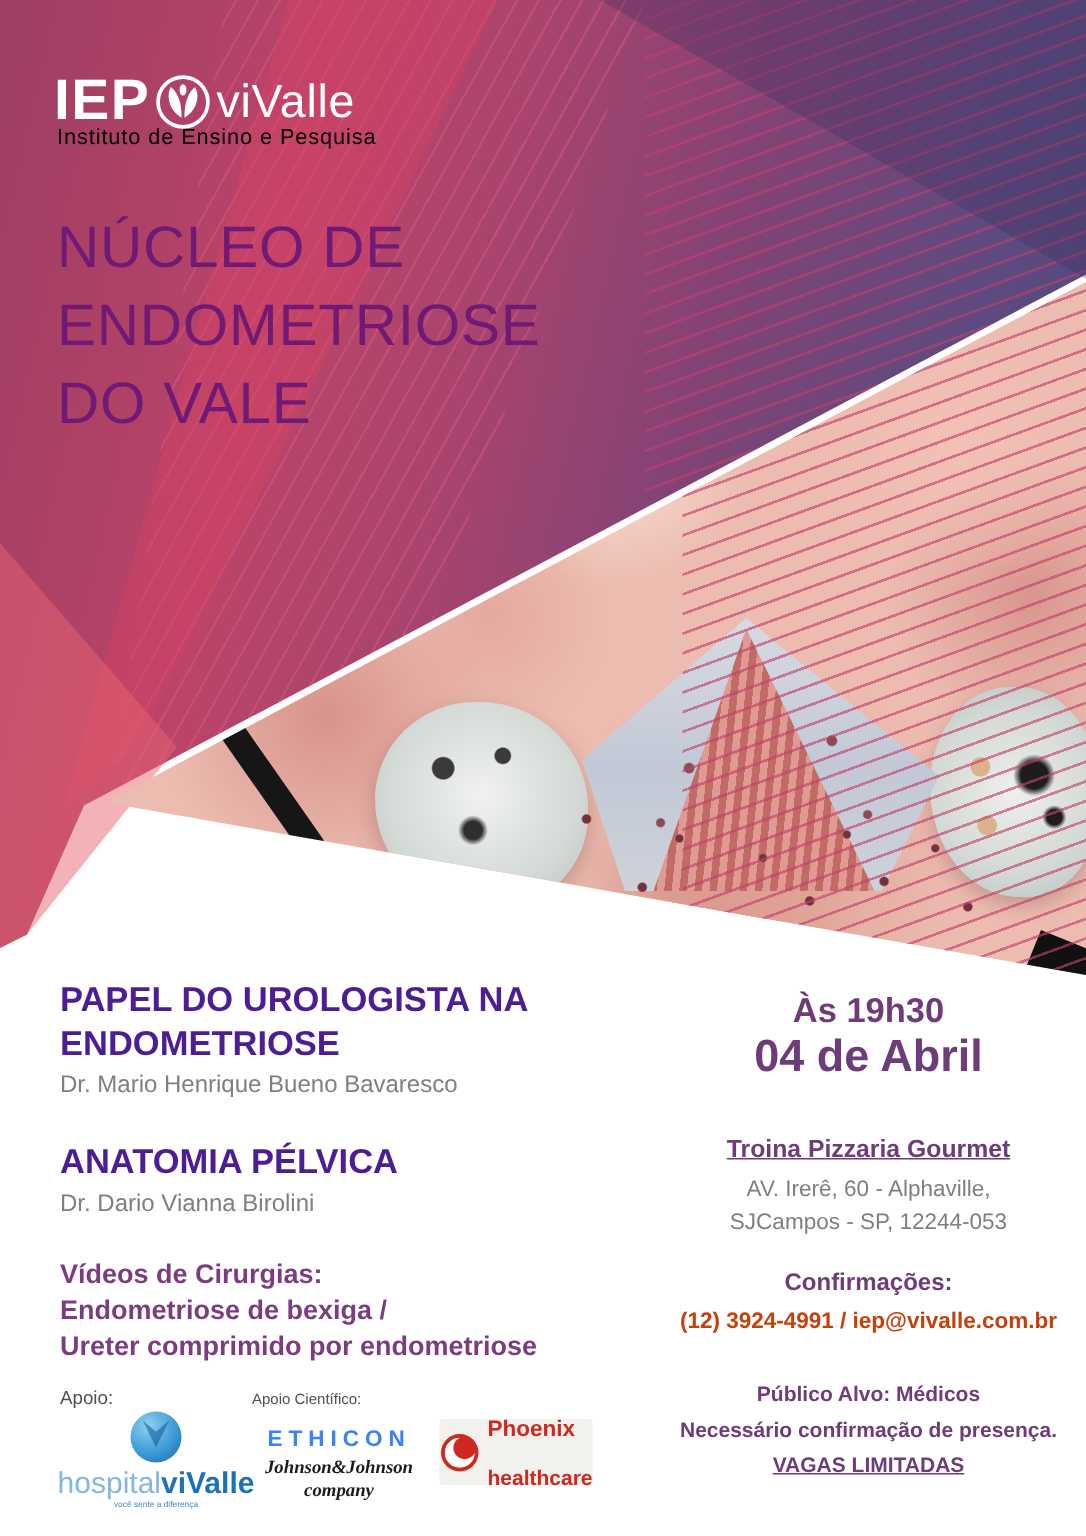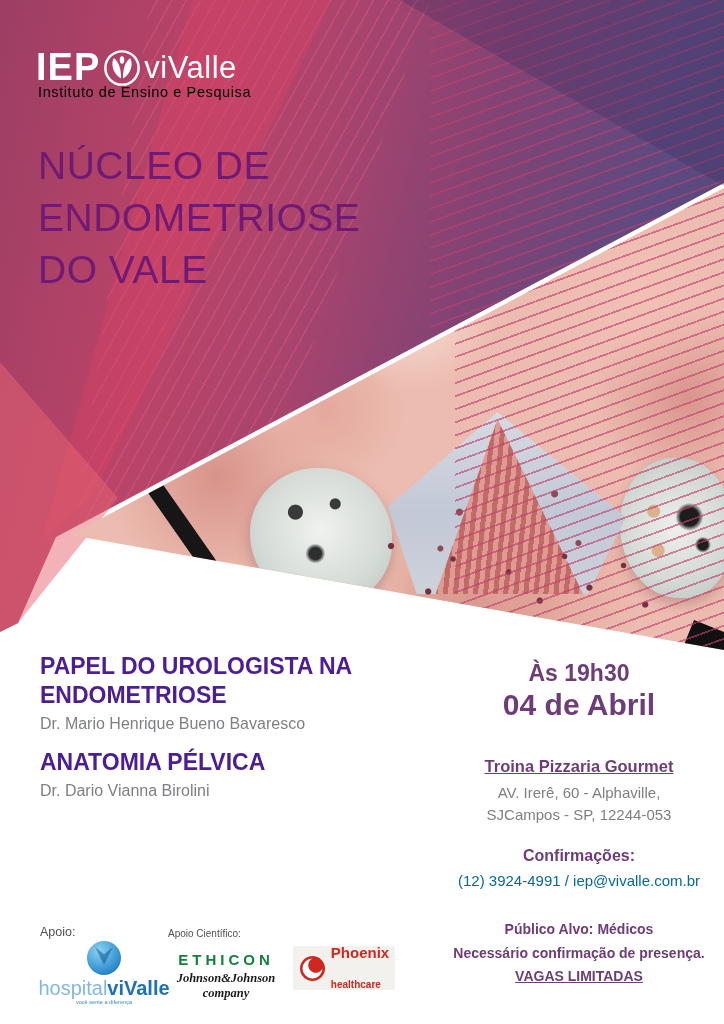--- a/index.html
+++ b/index.html
@@ -95,55 +95,55 @@
   .logo-brand{font-size:31px;font-weight:300;letter-spacing:0.5px;}
   .logo-sub{left:38px;top:84px;color:#000000;font-size:14.5px;letter-spacing:0.6px;font-weight:400;}
 
   
   .main-title{left:38px;top:140px;color:#701a75;font-size:39px;font-weight:normal;line-height:52px;letter-spacing:0.5px;}
 
   
   .left-col{left:40px;top:652px;width:392px;}
   .talk-title{color:#4c1d95;font-size:23px;font-weight:bold;line-height:29px;}
   .speaker{color:#7d7f82;font-size:16px;margin-top:5px;}
-  .talk2{margin-top:15px;}
+  .talk2{margin-top:27px;}
   .videos{margin-top:25px;color:#7b3d80;font-size:18px;font-weight:bold;line-height:24px;}
 
   
   .right-col{left:437px;top:660px;width:284px;text-align:center;color:#6e3c78;}
   .ev-time{font-size:23px;font-weight:bold;}
   .ev-date{font-size:30px;font-weight:bold;margin-top:1px;}
   .ev-venue{font-size:16.5px;font-weight:bold;margin-top:35px;text-decoration:underline;}
   .ev-addr{font-size:15px;color:#7d7f82;line-height:22px;margin-top:6px;}
   .ev-confirm-label{font-size:16px;font-weight:bold;margin-top:21px;}
-  .ev-confirm{font-size:15px;color:#0369a1;margin-top:7px;}
+  .ev-confirm{font-size:15px;color:#c2410c;margin-top:7px;font-weight:bold;}
   .ev-audience{font-size:14px;font-weight:bold;line-height:23.5px;margin-top:29px;}
   .vagas{text-decoration:underline;}
 
   
   .support-label{left:40px;top:925px;font-size:12.5px;color:#4f5052;}
   .hv-logo{left:38px;top:941px;width:132px;text-align:center;}
   .hv-sphere{width:34px;height:34px;border-radius:50%;display:inline-block;position:relative;
     background:radial-gradient(circle at 35% 28%,#8fd0ef 0%,#3d9bd6 55%,#1565a8 100%);}
   .hv-sphere::after{content:"";position:absolute;left:6px;top:6px;width:22px;height:18px;
     background:rgba(17,86,150,0.55);clip-path:polygon(50% 100%,10% 0,50% 42%,90% 0);}
   .hv-text{font-size:20px;margin-top:-2px;}
   .hv-p1{color:#84b6e2;font-weight:400;}
   .hv-p2{color:#1d71b8;font-weight:bold;}
   .hv-tagline{color:#3d8bc9;font-size:9px;transform:scale(0.62);transform-origin:center top;margin-top:-1px;}
   .sci-label{left:168px;top:928px;font-size:10px;color:#4f5052;}
   .ethicon{left:166px;top:951px;width:120px;text-align:center;}
-  .ethicon-name{color:#15803d;font-size:15px;font-weight:bold;letter-spacing:4px;}
+  .ethicon-name{color:#3b82f6;font-size:15px;font-weight:bold;letter-spacing:4px;}
   .ethicon-sub{color:#1a1a1a;font-size:12.5px;font-style:italic;font-weight:bold;
     font-family:"Liberation Serif",serif;margin-top:3px;}
   .phoenix-box{left:293px;top:946px;width:102px;height:44px;background:#f2f1ed;border-radius:2px;
     display:flex;align-items:center;justify-content:center;gap:5px;}
   .phoenix-icon{width:27px;height:27px;flex:0 0 auto;}
   .phoenix-name{color:#cf2820;font-size:15px;font-weight:bold;line-height:14px;}
-  .phoenix-sub{color:#cf2820;font-size:10px;font-weight:bold;line-height:10px;margin-top:20px;}
+  .phoenix-sub{color:#cf2820;font-size:14px;font-weight:bold;line-height:10px;margin-top:20px;}
 </style>
 </head>
 <body>
 
 <div class="poster">
 
   <div class="abs hero-gradient">
     <div class="stripes-steep"></div>
     <div class="stripes-shallow-hero"></div>
   </div>
@@ -187,20 +187,25 @@
       <div>PAPEL DO UROLOGISTA NA</div>
       <div>ENDOMETRIOSE</div>
     </div>
     <div class="speaker">Dr. Mario Henrique Bueno Bavaresco</div>
 
     <div class="talk2">
       <div class="talk-title">ANATOMIA PÉLVICA</div>
       <div class="speaker">Dr. Dario Vianna Birolini</div>
     </div>
 
+    <div class="videos">
+      <div>Vídeos de Cirurgias:</div>
+      <div>Endometriose de bexiga /</div>
+      <div>Ureter comprimido por endometriose</div>
+    </div>
   </div>
 
   <div class="abs right-col">
     <div class="ev-time">Às 19h30</div>
     <div class="ev-date">04 de Abril</div>
     <div class="ev-venue">Troina Pizzaria Gourmet</div>
     <div class="ev-addr">
       <div>AV. Irerê, 60 - Alphaville,</div>
       <div>SJCampos - SP, 12244-053</div>
     </div>

